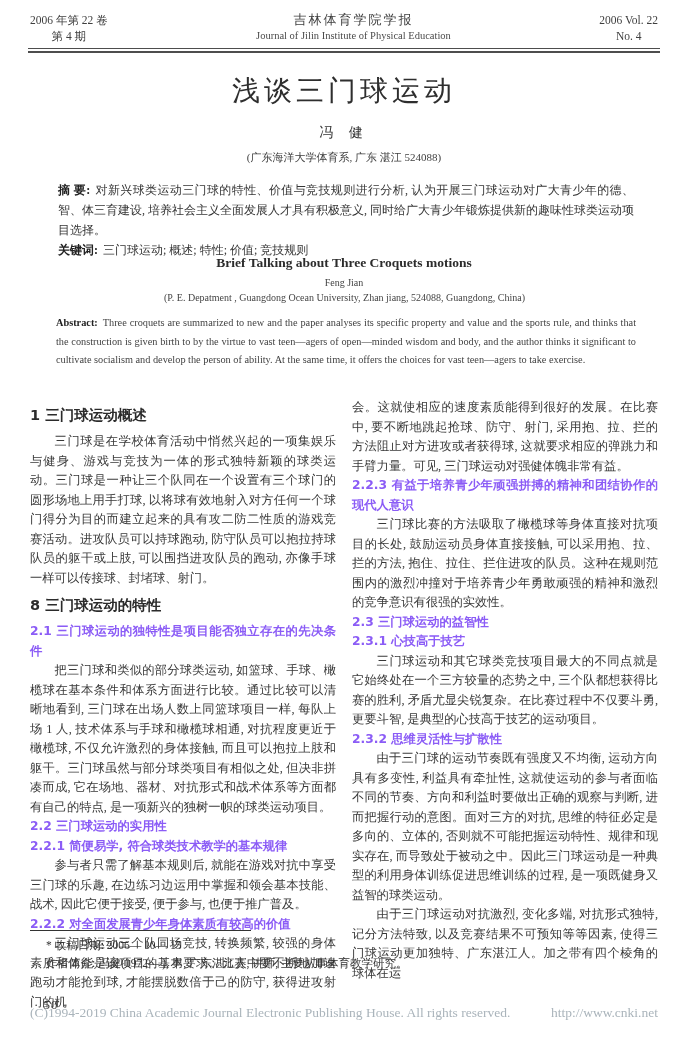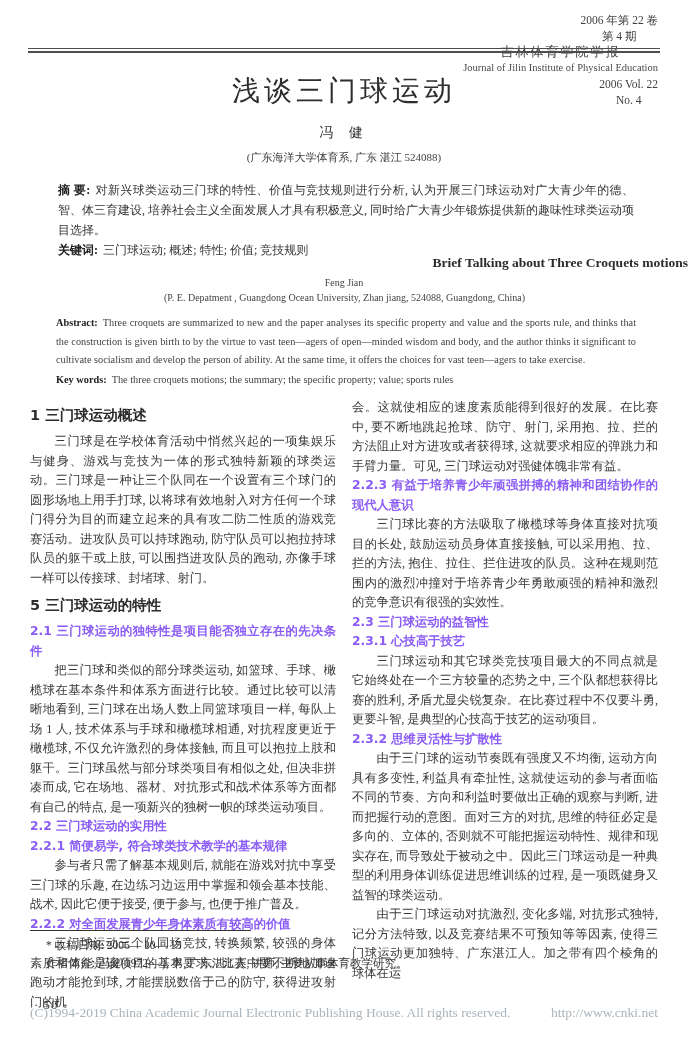--- a/index.html
+++ b/index.html
@@ -9,21 +9,21 @@
     margin: 0 auto;
     background: #ffffff;
     color: #3a3a3a;
     font-family: "Liberation Serif", "DejaVu Serif", serif;
     overflow: hidden;
   }
   
   .jheader {
     position: absolute; top: 12px; left: 30px; right: 30px;
     display: flex; justify-content: space-between; align-items: flex-end;
-    font-size: 11.5px; color: #3f3f3f; flex-direction: column;
+    font-size: 11.5px; color: #3f3f3f;
   }
   .jheader .col { text-align: center; line-height: 16px; }
   .jheader .center .cn { font-size: 13px; letter-spacing: 2px; }
   .jheader .center .en { font-size: 10.5px; color: #4a4a4a; }
   .header-rule {
     position: absolute; top: 48px; left: 28px; right: 28px;
     height: 2px;
     border-top: 1px solid #4d4d4d;
     border-bottom: 2px solid #4d4d4d;
   }
@@ -44,21 +44,21 @@
   
   .cn-abs {
     position: absolute; top: 180px; left: 58px; right: 54px;
     font-size: 12px; line-height: 20px; text-align: justify; color: #353535;
   }
   .cn-abs p { margin: 0; }
   .lbl { font-weight: bold; color: #222; margin-right: 5px; }
   
   .en-title {
     position: absolute; top: 255px; left: 0; right: 0;
-    text-align: right; font-weight: bold; font-size: 13.5px; color: #2c2c2c;
+    text-align: center; font-weight: bold; font-size: 13.5px; color: #2c2c2c;
   }
   .en-author {
     position: absolute; top: 277px; left: 0; right: 0;
     text-align: center; font-size: 10px; color: #444;
   }
   .en-affil {
     position: absolute; top: 292px; left: 1px; right: 0;
     text-align: center; font-size: 10px; color: #444;
   }
   .en-abs {
@@ -132,28 +132,27 @@
   <div class="cn-abs">
     <p><b class="lbl">摘  要:</b><span>对新兴球类运动三门球的特性、价值与竞技规则进行分析, 认为开展三门球运动对广大青少年的德、智、体三育建设, 培养社会主义全面发展人才具有积极意义, 同时给广大青少年锻炼提供新的趣味性球类运动项目选择。</span></p>
     <p><b class="lbl">关键词:</b><span>三门球运动; 概述; 特性; 价值; 竞技规则</span></p>
   </div>
 
   <div class="en-title">Brief Talking about Three Croquets motions</div>
   <div class="en-author">Feng Jian</div>
   <div class="en-affil">(P. E. Depatment , Guangdong Ocean University, Zhan jiang, 524088, Guangdong, China)</div>
   <div class="en-abs">
     <p><b class="lbl">Abstract:</b><span>Three croquets are summarized to new and the paper analyses its specific property and value and the sports rule, and thinks that the construction is given birth to by the virtue to vast teen—agers of open—minded wisdom and body, and the author thinks it significant to cultivate socialism and develop the person of ability. At the same time, it offers the choices for vast teen—agers to take exercise.</span></p>
-    <p><b class="lbl">Key words:</b><span>The three croquets motions; the summary; the specific property; value; sports rules</span></p>
   </div>
 
   <div class="columns">
     <div class="colm">
       <div class="sec-h1">1  三门球运动概述</div>
       <p>三门球是在学校体育活动中悄然兴起的一项集娱乐与健身、游戏与竞技为一体的形式独特新颖的球类运动。三门球是一种让三个队同在一个设置有三个球门的圆形场地上用手打球, 以将球有效地射入对方任何一个球门得分为目的而建立起来的具有攻二防二性质的游戏竞赛活动。进攻队员可以持球跑动, 防守队员可以抱拉持球队员的躯干或上肢, 可以围挡进攻队员的跑动, 亦像手球一样可以传接球、封堵球、射门。</p>
-      <div class="sec-h1">5  三门球运动的特性</div>
+      <div class="sec-h1">8  三门球运动的特性</div>
       <div class="sec-h2">2.1  三门球运动的独特性是项目能否独立存在的先决条件</div>
       <p>把三门球和类似的部分球类运动, 如篮球、手球、橄榄球在基本条件和体系方面进行比较。通过比较可以清晰地看到, 三门球在出场人数上同篮球项目一样, 每队上场 1 人, 技术体系与手球和橄榄球相通, 对抗程度更近于橄榄球, 不仅允许激烈的身体接触, 而且可以抱拉上肢和躯干。三门球虽然与部分球类项目有相似之处, 但决非拼凑而成, 它在场地、器材、对抗形式和战术体系等方面都有自己的特点, 是一项新兴的独树一帜的球类运动项目。</p>
       <div class="sec-h2">2.2  三门球运动的实用性</div>
       <div class="sec-h2">2.2.1  简便易学, 符合球类技术教学的基本规律</div>
       <p>参与者只需了解基本规则后, 就能在游戏对抗中享受三门球的乐趣, 在边练习边运用中掌握和领会基本技能、战术, 因此它便于接受, 便于参与, 也便于推广普及。</p>
       <div class="sec-h2">2.2.2  对全面发展青少年身体素质有较高的价值</div>
       <p>三门球运动三个队同场竞技, 转换频繁, 较强的身体素质和体能是该项目的基本要求。比赛中要不断地加速跑动才能抢到球, 才能摆脱数倍于己的防守, 获得进攻射门的机</p>
     </div>
     <div class="colm">
       <p class="noindent">会。这就使相应的速度素质能得到很好的发展。在比赛中, 要不断地跳起抢球、防守、射门, 采用抱、拉、拦的方法阻止对方进攻或者获得球, 这就要求相应的弹跳力和手臂力量。可见, 三门球运动对强健体魄非常有益。</p>

